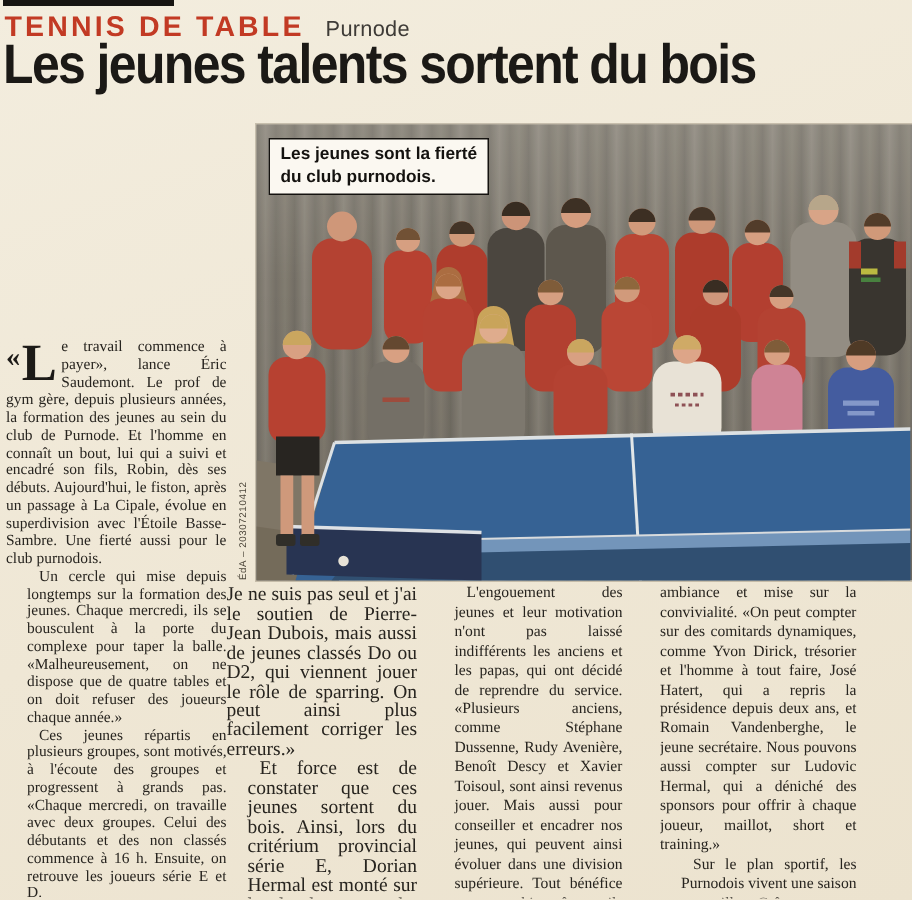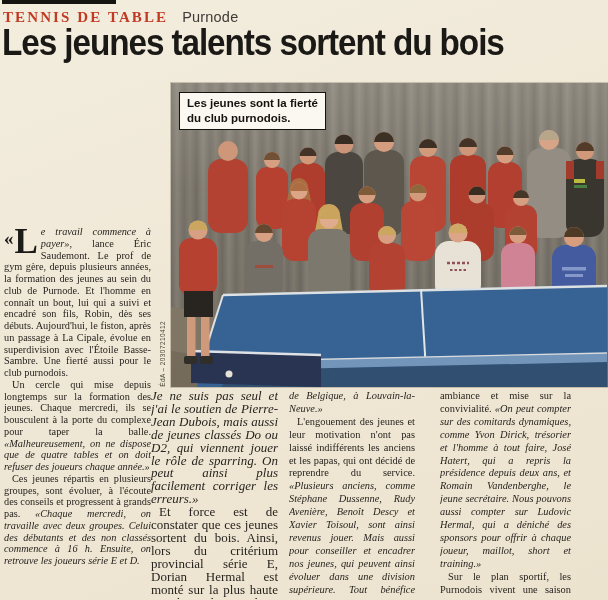--- a/index.html
+++ b/index.html
@@ -1,33 +1,33 @@
 <!DOCTYPE html>
 <html lang="fr"><head>
 <meta charset="utf-8">
 <style>
   html,body{margin:0;padding:0;}
   body{width:608px;height:600px;overflow:hidden;background:#efe8d8;}
   .page{position:relative;width:608px;height:600px;background:linear-gradient(160deg,#f3edde 0%,#efe7d5 55%,#ece3cf 100%);font-family:"Liberation Sans",sans-serif;}
 
   .topbar{position:absolute;left:2px;top:0;width:114px;height:4px;background:#171512;}
   .kicker-row{position:absolute;left:3px;top:8px;white-space:nowrap;}
-  .kicker{font-weight:bold;font-size:15px;letter-spacing:2.1px;color:#c23a24;font-family:Liberation Serif, serif;}
+  .kicker{font-weight:bold;font-size:19px;letter-spacing:2.1px;color:#c23a24;}
   .location{font-size:14.5px;color:#3e3b37;margin-left:14px;letter-spacing:.2px;margin-top:43px;}
   .headline{position:absolute;left:2px;top:22px;margin:0;font-size:37px;font-weight:bold;color:#1b1916;letter-spacing:-1.2px;transform:scaleX(.9);transform-origin:0 0;white-space:nowrap;}
 
   .intro{position:absolute;left:4px;top:77px;width:147px;font-size:14.5px;line-height:19.4px;color:#262420;margin:0;}
   .intro b{color:#121110;}
   .byline{position:absolute;left:4px;top:207px;font-size:10.5px;font-weight:bold;color:#22201c;letter-spacing:.2px;}
   .byline .bullet{color:#9c2c1c;font-size:9px;margin-right:4px;vertical-align:1px;}
 
   .body-col{font-family:"Liberation Serif",serif;color:#27241f;text-align:justify;hyphens:auto;-webkit-hyphens:auto;}
   .body-col p{margin:0;}
-  .body-col .indent{text-indent:8px;}
-  .it{font-style:italic;}
+  .body-col .indent{text-indent:8px;margin-left:14px;}
+  .it{}
   .col1-body{position:absolute;left:4px;top:226px;width:147px;height:372px;overflow:hidden;font-size:10.3px;line-height:11.75px;}
   .col2{position:absolute;left:151px;top:390px;width:127px;height:209px;overflow:hidden;font-size:13px;line-height:12.9px;}
   .col3{position:absolute;left:289px;top:390px;width:126px;height:209px;overflow:hidden;font-size:10.4px;line-height:12.9px;}
   .col4{position:absolute;left:440px;top:390px;width:131px;height:209px;overflow:hidden;font-size:10.4px;line-height:12.9px;}
 
   .dc-quote{float:left;font-family:"Liberation Serif",serif;font-weight:bold;font-size:19px;line-height:15px;margin:5px 1px 0 0;color:#1c1a17;}
   .dropcap{float:left;font-family:"Liberation Serif",serif;font-weight:bold;font-size:35px;line-height:27px;margin:2px 3px 0 0;color:#1c1a17;}
 
   .photo{position:absolute;left:170px;top:82px;width:518px;height:304px;margin:1px;
     background:
@@ -49,21 +49,21 @@
     <span class="kicker">TENNIS DE TABLE</span><span class="location">Purnode</span>
   </div>
 
   <h1 class="headline">Les jeunes talents sortent du bois</h1>
 
 
 
   <div class="body-col col1-body">
       <p><span class="dc-quote">«</span><span class="dropcap">L</span><span class="it">e travail commence à payer»</span><span>, lance Éric Saudemont. Le prof de gym gère, depuis plusieurs années, la formation des jeunes au sein du club de Purnode. Et l'homme en connaît un bout, lui qui a suivi et encadré son fils, Robin, dès ses débuts. Aujourd'hui, le fiston, après un passage à La Cipale, évolue en superdivision avec l'Étoile Basse-Sambre. Une fierté aussi pour le club purnodois.</span></p>
       <p class="indent"><span>Un cercle qui mise depuis longtemps sur la formation des jeunes. Chaque mercredi, ils se bousculent à la porte du complexe pour taper la balle. </span><span class="it">«Malheureusement, on ne dispose que de quatre tables et on doit refuser des joueurs chaque année.»</span></p>
-      <p class="indent"><span>Ces jeunes répartis en plusieurs groupes, sont évoluer, à l'écoute des conseils et progressent à grands pas. </span><span class="it">«Chaque mercredi, on travaille avec deux groupes. Celui des débutants et des non classés commence à 16 h. Ensuite, on retrouve les joueurs série E et D.</span></p>
+      <p class="indent"><span>Ces jeunes répartis en plusieurs groupes, sont motivés, à l'écoute des groupes et progressent à grands pas. </span><span class="it">«Chaque mercredi, on travaille avec deux groupes. Celui des débutants et des non classés commence à 16 h. Ensuite, on retrouve les joueurs série E et D.</span></p>
     </div>
 
   <figure class="photo">
     <svg width="436" height="304" viewBox="0 0 436 304">
 
       <g>
         <polygon points="0,224 55,232 55,304 0,304" fill="#7a7163"></polygon>
         <polygon points="0,268 55,276 55,304 0,304" fill="#6e6557"></polygon>
       </g>
 
@@ -180,21 +180,20 @@
     </svg>
     <div class="caption"><span>Les jeunes sont la fierté</span><br><span>du club purnodois.</span></div>
     <div class="credit">ÉdA – 20307210412</div>
   </figure>
 
   <div class="body-col col2">
       <p><span class="it">Je ne suis pas seul et j'ai le soutien de Pierre-Jean Dubois, mais aussi de jeunes classés Do ou D2, qui viennent jouer le rôle de sparring. On peut ainsi plus facilement corriger les erreurs.»</span></p>
       <p class="indent"><span>Et force est de constater que ces jeunes sortent du bois. Ainsi, lors du critérium provincial série E, Dorian Hermal est monté sur la plus haute marche du podium devant son coéquipier, Romain Vandenberghe. </span><span class="it">«C'est une belle satisfaction et un encouragement à poursuivre, </span></p>
     </div>
   <div class="body-col col3">
-      <p><span class="it">de Belgique, à Louvain-la-Neuve.»</span></p>
       <p class="indent"><span>L'engouement des jeunes et leur motivation n'ont pas laissé indifférents les anciens et les papas, qui ont décidé de reprendre du service. </span><span class="it">«Plusieurs anciens, comme Stéphane Dussenne, Rudy Avenière, Benoît Descy et Xavier Toisoul, sont ainsi revenus jouer. Mais aussi pour conseiller et encadrer nos jeunes, qui peuvent ainsi évoluer dans une division supérieure. Tout bénéfice pour eux, bien sûr, car ils apprennent plus en jouant contre plus fort.»</span></p>
     </div>
   <div class="body-col col4">
       <p><span>ambiance et mise sur la convivialité. </span><span class="it">«On peut compter sur des comitards dynamiques, comme Yvon Dirick, trésorier et l'homme à tout faire, José Hatert, qui a repris la présidence depuis deux ans, et Romain Vandenberghe, le jeune secrétaire. Nous pouvons aussi compter sur Ludovic Hermal, qui a déniché des sponsors pour offrir à chaque joueur, maillot, short et training.»</span></p>
       <p class="indent"><span>Sur le plan sportif, les Purnodois vivent une saison tranquille. </span><span class="it">«Grâce au retour des anciens, toutes nos équipes vont se maintenir aisément dans leur division respective.»</span></p>
     </div>
 
 </div>
 
 </body></html>

